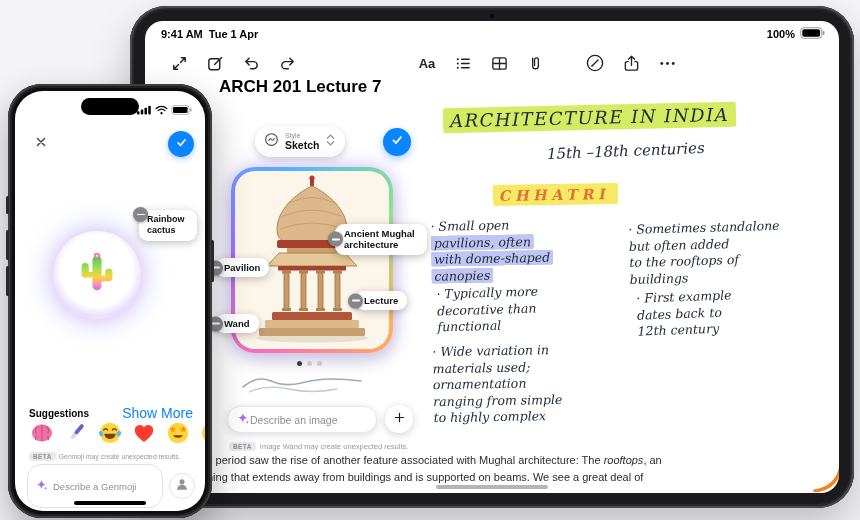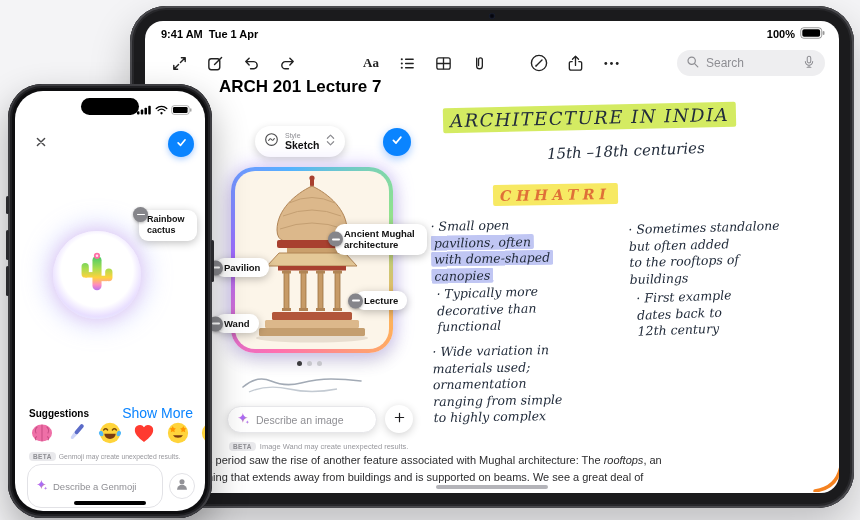--- a/index.html
+++ b/index.html
@@ -17,21 +17,21 @@
         border-radius:18px;overflow:hidden;}
 
   .ipad-status-left{position:absolute;top:7px;left:16px;font-size:11px;font-weight:700;color:#000;}
   .ipad-status-left span{margin-right:6px;}
   .ipad-status-right{position:absolute;top:6px;right:14px;display:flex;align-items:center;gap:5px;
         font-size:11px;font-weight:700;color:#000;}
 
   .ipad-toolbar{position:absolute;top:26px;left:14px;right:14px;height:32px;display:flex;align-items:center;}
   .tb-group{display:flex;align-items:center;gap:16px;}
   .tb-left{margin-left:10px;}
-  .tb-center{margin-left:64px;font-family:Liberation Serif, serif;}
+  .tb-center{margin-left:120px;}
   .tb-right{margin-left:40px;}
   .tb-icon{width:20px;height:20px;display:flex;align-items:center;justify-content:center;cursor:default;}
   .tb-aa{font-size:13px;font-weight:600;color:#222;}
   .search-pill{margin-left:auto;width:148px;height:26px;background:#eeeef0;border-radius:13px;
         display:flex;align-items:center;gap:6px;padding:0 9px;font-size:12px;color:#8e8e93;}
   .search-pill .grow{flex:1;}
 
   .note-title{position:absolute;top:56px;left:74px;font-size:17px;font-weight:700;color:#000;}
 
   
@@ -57,21 +57,21 @@
   .tag-ancient{left:190px;top:203px;width:92px;}
   .tag-pavilion{left:70px;top:237px;}
   .tag-column{left:210px;top:270px;}
   .tag-dome{left:70px;top:293px;}
   .page-dots{position:absolute;left:152px;top:340px;display:flex;gap:5px;}
   .dot{width:5px;height:5px;border-radius:50%;background:#c7c7cc;}
   .dot.active{background:#3a3a3c;}
   .squiggle{position:absolute;left:94px;top:350px;}
   .describe-pill{position:absolute;left:82px;top:385px;width:150px;height:27px;background:#fff;
         border:1px solid #e7e7ea;border-radius:14px;box-shadow:0 2px 8px rgba(0,0,0,.14);
-        display:flex;align-items:center;gap:6px;padding:0 9px;font-size:10.5px;color:#8e8e93;}
+        display:flex;align-items:center;padding:0 9px;font-size:10.5px;color:#8e8e93;}
   .add-btn{position:absolute;left:240px;top:384px;width:28px;height:28px;background:#fff;
         box-shadow:0 2px 8px rgba(0,0,0,.18);}
   .wand-beta{position:absolute;left:84px;top:421px;display:flex;align-items:center;gap:4px;
         font-size:7.5px;color:#98989d;}
   .beta-pill{background:#e9e9ec;color:#8e8e93;font-size:6.5px;font-weight:700;letter-spacing:.4px;
         padding:1px 4px;border-radius:4px;}
 
   
   .hw{font-family:"DejaVu Serif",serif;font-style:italic;color:#222c3b;}
   .hw-heading{position:absolute;left:298px;top:86px;font-size:18px;letter-spacing:1.5px;
@@ -217,31 +217,20 @@
                 <path d="M6.5 8 H5.2 A1.7 1.7 0 0 0 3.5 9.7 V15 a2 2 0 0 0 2 2 h9 a2 2 0 0 0 2 -2 V9.7 A1.7 1.7 0 0 0 14.8 8 H13.5" stroke="#222" stroke-width="1.4" fill="none" stroke-linecap="round"></path>
               </svg>
             </span>
           <span class="tb-icon">
               <svg width="19" height="19" viewBox="0 0 20 20">
                 <circle cx="4" cy="10" r="1.5" fill="#222"></circle>
                 <circle cx="10" cy="10" r="1.5" fill="#222"></circle>
                 <circle cx="16" cy="10" r="1.5" fill="#222"></circle>
               </svg>
             </span>
-        </div>
-        <div class="search-pill">
-          <span><svg width="14" height="14" viewBox="0 0 16 16">
-                <circle cx="6.5" cy="6.5" r="4.2" stroke="#8e8e93" stroke-width="1.4" fill="none"></circle>
-                <path d="M9.8 9.8 L13.5 13.5" stroke="#8e8e93" stroke-width="1.4" stroke-linecap="round"></path>
-              </svg></span>
-          <span class="grow">Search</span>
-          <span><svg width="14" height="14" viewBox="0 0 16 16">
-                <rect x="6" y="1.5" width="4" height="7.5" rx="2" stroke="#8e8e93" stroke-width="1.2" fill="none"></rect>
-                <path d="M3.8 7.5 a4.2 4.2 0 0 0 8.4 0 M8 11.7 V14 M5.8 14 h4.4" stroke="#8e8e93" stroke-width="1.2" fill="none" stroke-linecap="round"></path>
-              </svg></span>
         </div>
       </div>
 
       <div class="note-title">ARCH 201 Lecture 7</div>
 
       <div class="style-chip">
         <span><svg width="15" height="15" viewBox="0 0 16 16">
               <circle cx="8" cy="8" r="6.2" stroke="#48484a" stroke-width="1.2" fill="none"></circle>
               <path d="M5 9 q1.5 -3 3 -1 t3 -1" stroke="#48484a" stroke-width="1.1" fill="none" stroke-linecap="round"></path>
             </svg></span>

